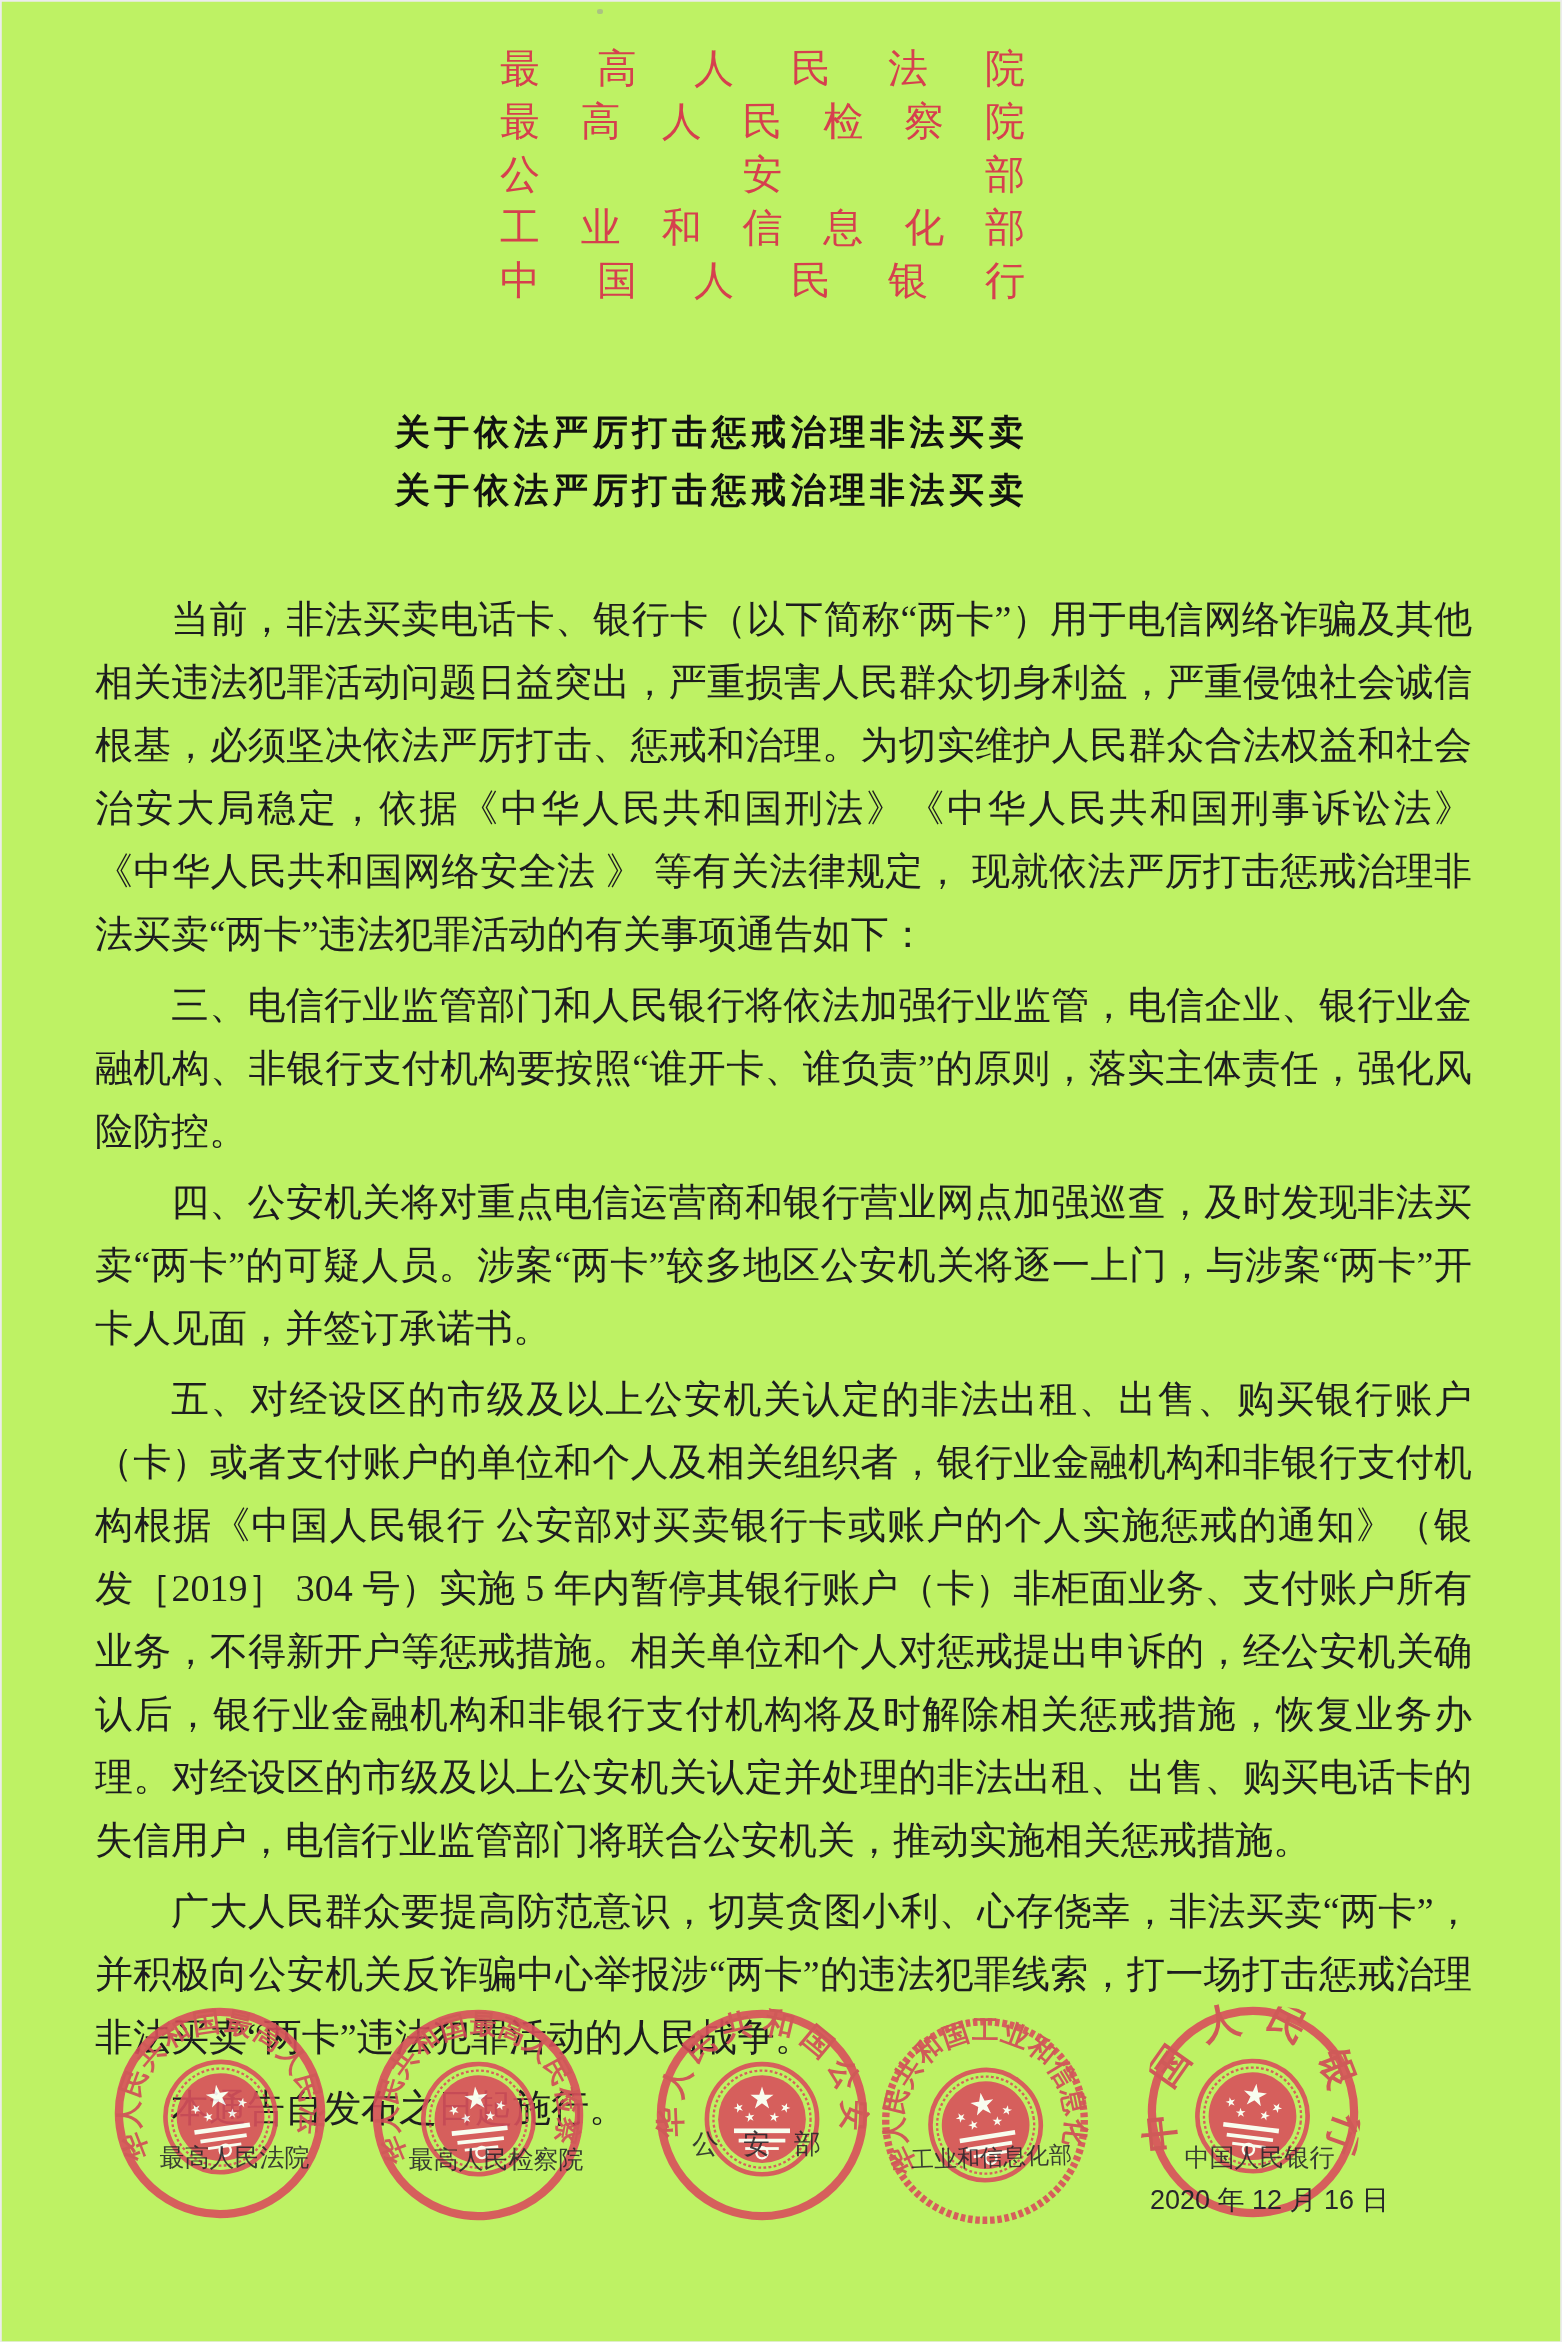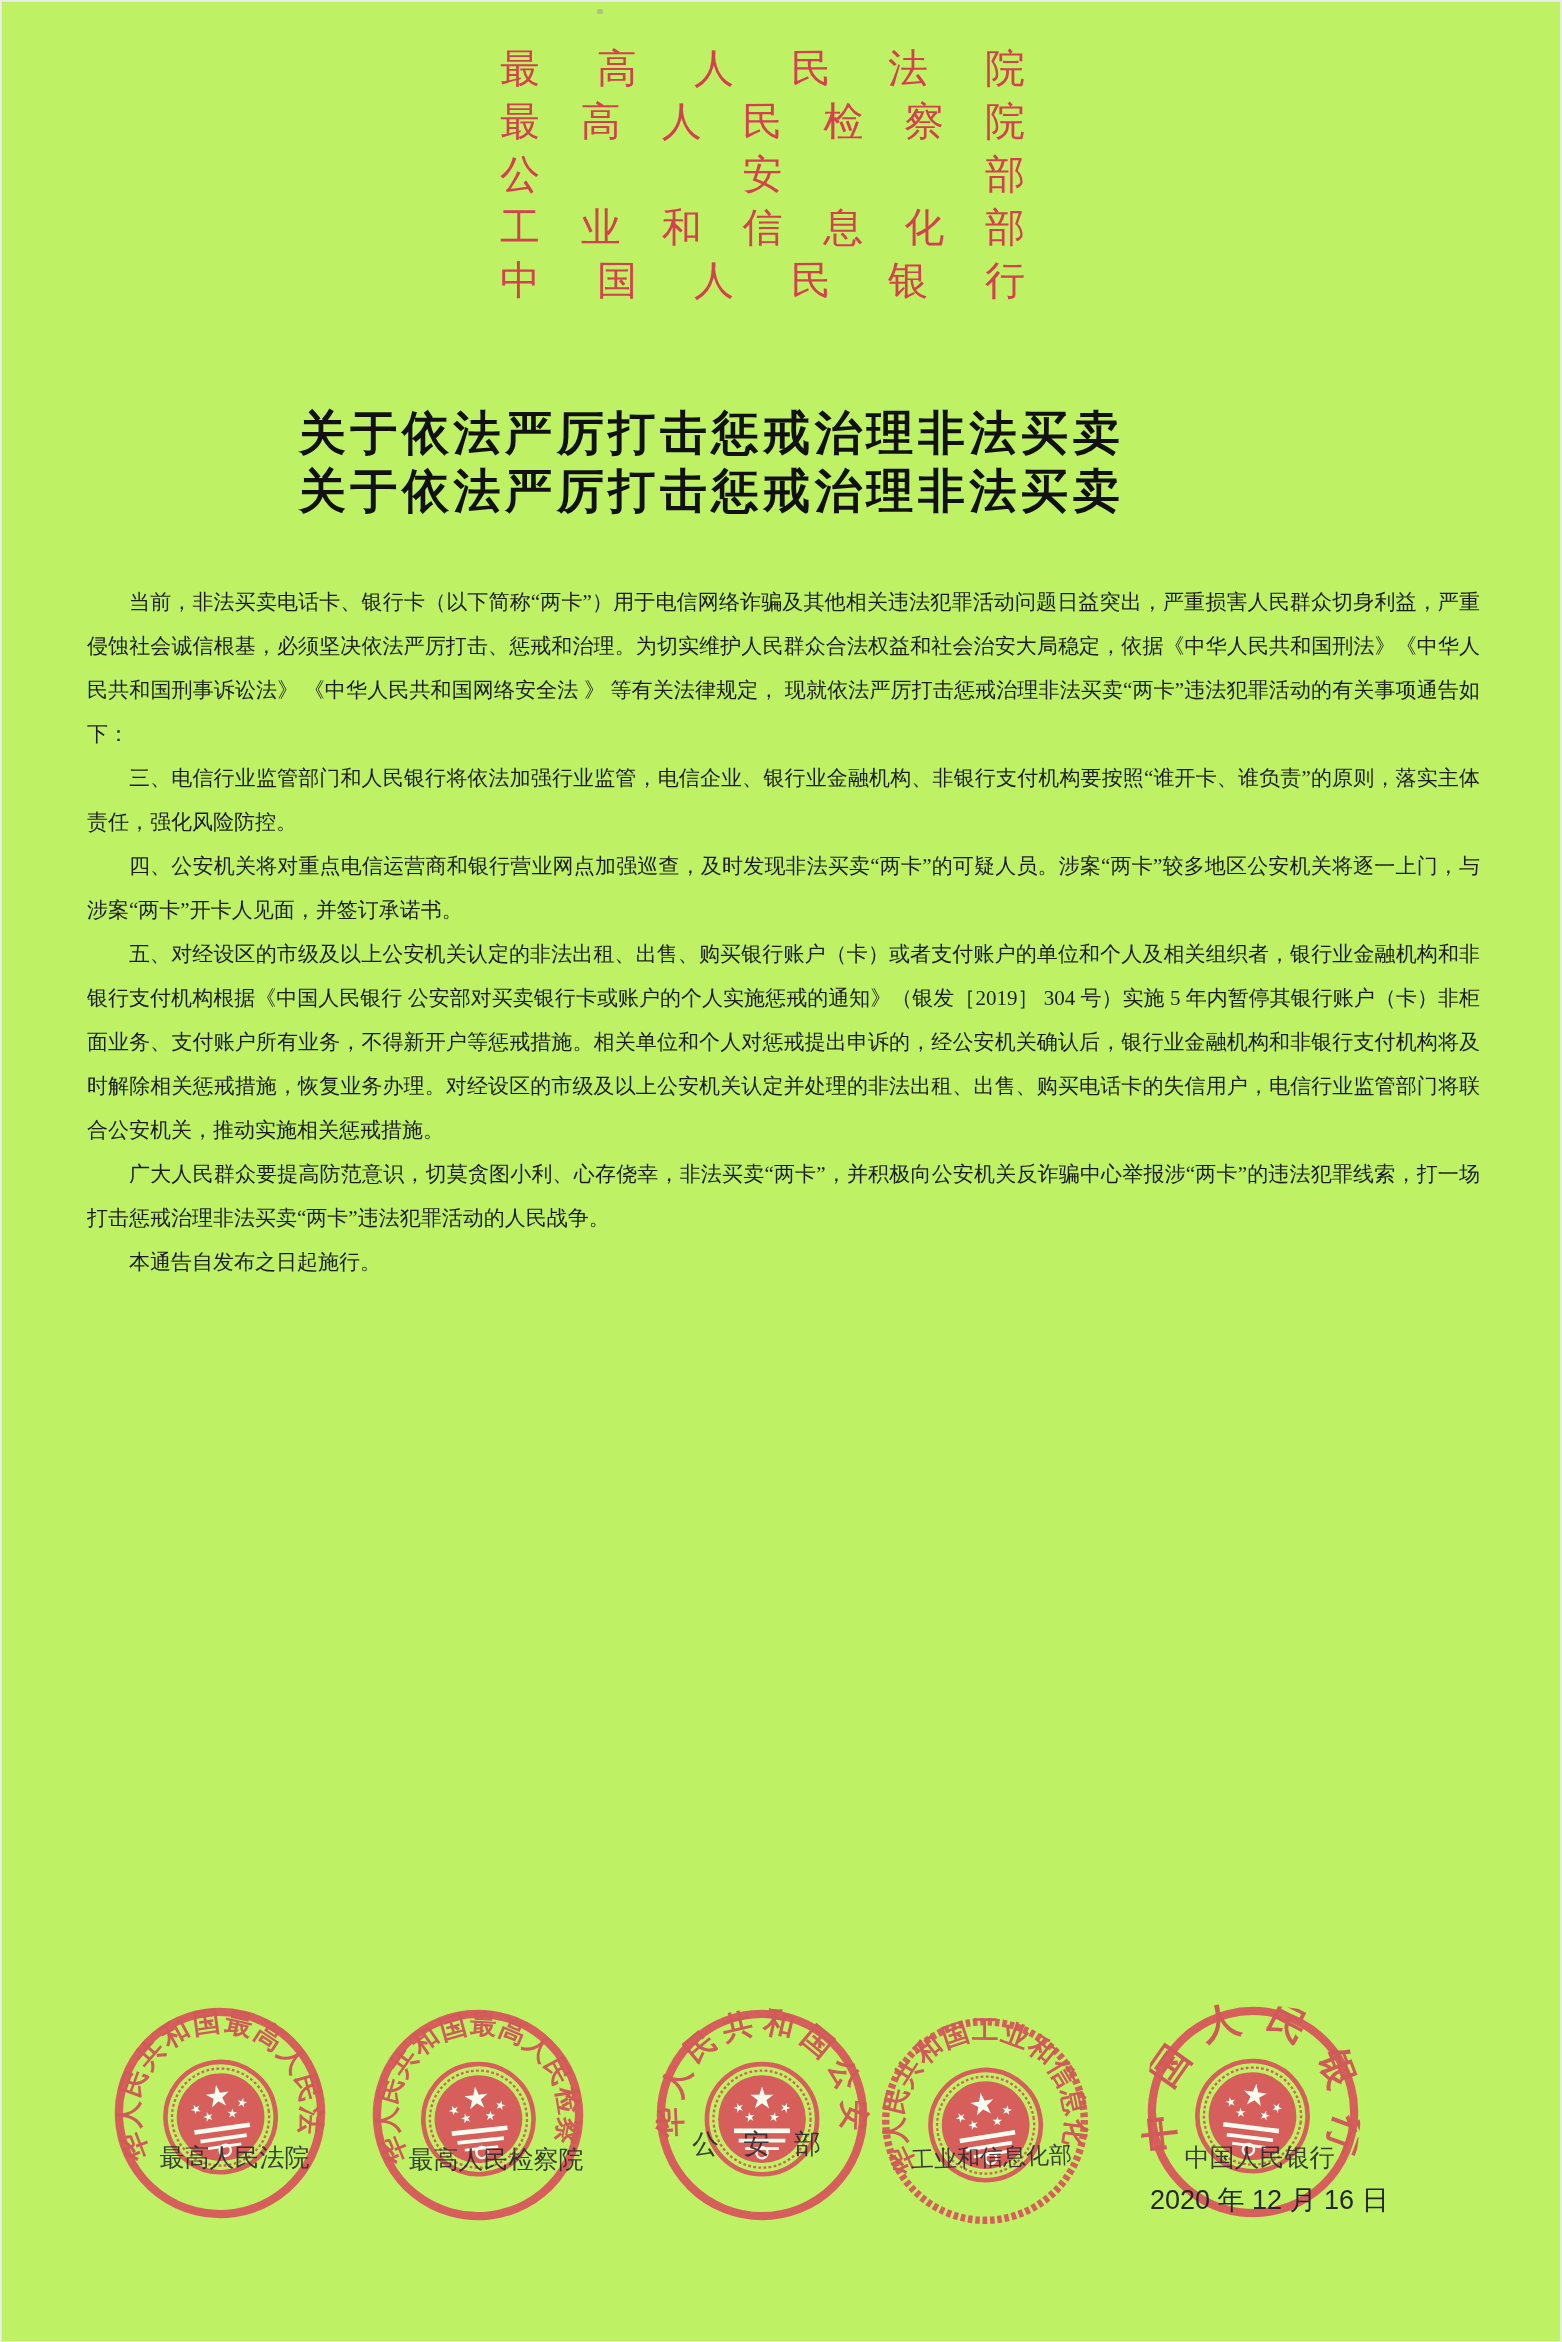--- a/index.html
+++ b/index.html
@@ -19,26 +19,26 @@
   .gov-header{position:absolute;top:42px;left:500px;width:525px;}
   .agency-line{
     display:block;width:525px;line-height:53px;
     font-size:40px;color:#d6404e;font-weight:500;
     text-align:justify;text-align-last:justify;text-justify:distribute;
     white-space:nowrap;
   }
 
   
   .notice-title{position:absolute;top:404px;left:0;width:1423px;text-align:center;color:#111;}
-  .notice-title .t-line{font-size:47px;font-weight:bold;line-height:58px;letter-spacing:4.6px;font-family:Liberation Serif, serif;}
+  .notice-title .t-line{font-size:35px;font-weight:bold;line-height:58px;letter-spacing:4.6px;font-family:Liberation Serif, serif;}
 
   
   .body-text{position:absolute;top:580px;left:87px;width:1393px;color:#1d1d1f;}
   .body-text p{
-    margin:0;font-size:21px;line-height:44px;
+    margin:8px;font-size:38px;line-height:63px;
     text-indent:2em;text-align:justify;text-justify:inter-ideograph;
     word-break:break-all;
   }
 
   
   .seal{position:absolute;width:216px;height:216px;opacity:.9;}
   .seal svg{color:#d9505c;display:block;}
   .seal-rim{fill:#d14a57;font-family:"Liberation Serif","DejaVu Serif",serif;font-weight:600;}
   .seal-1{left:112px;top:2005px;transform:rotate(-8deg);}
   .seal-2{left:370px;top:2007px;transform:rotate(-6deg);}

